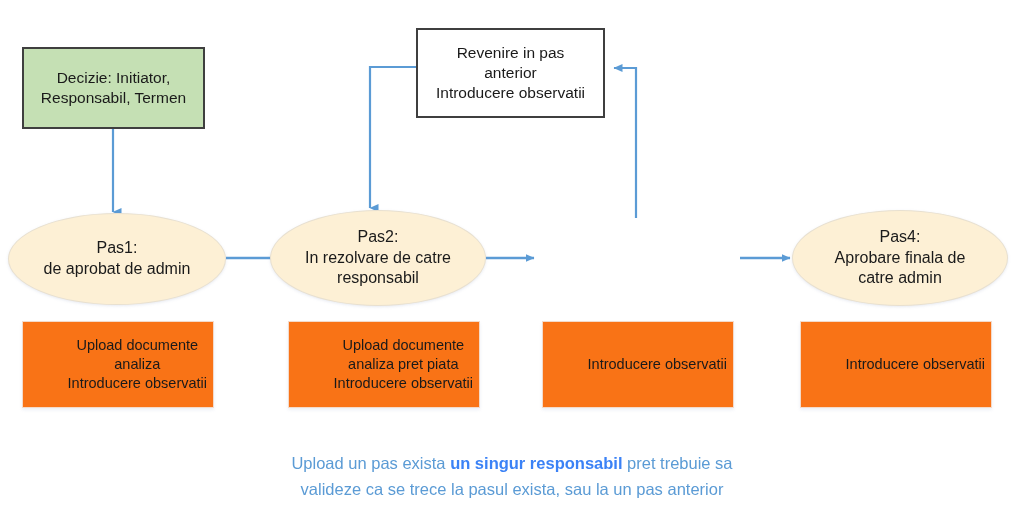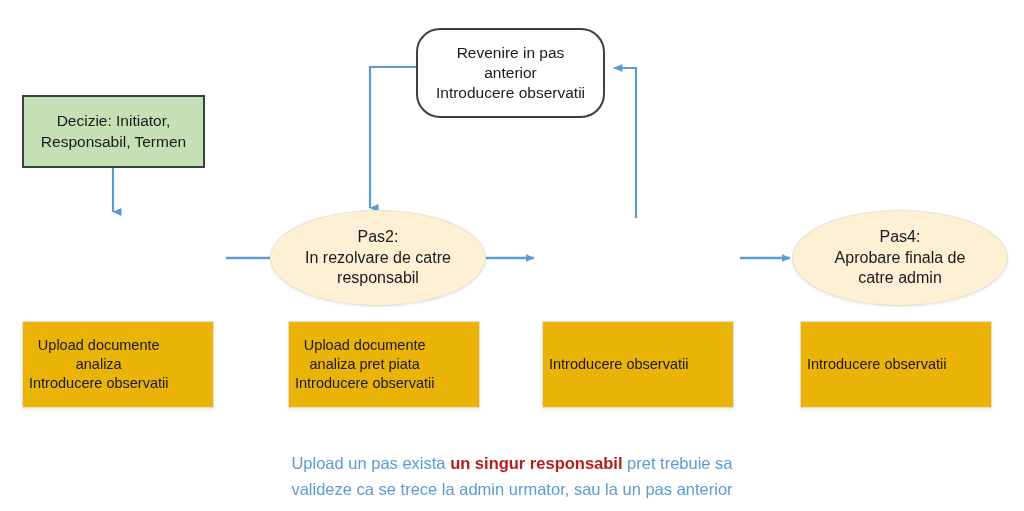--- a/index.html
+++ b/index.html
@@ -81,26 +81,26 @@
   }
   .step-ellipse .node-text {
     font-size: 16px;
     padding: 0 10px;
   }
 
   
   .action-box {
     position: absolute;
     z-index: 3;
-    background: #eab308;
+    background: #f97316;
     border: 1px solid #f4dac9;
     box-sizing: border-box;
     display: flex;
     align-items: center;
-    justify-content: flex-start;
+    justify-content: flex-end;
     text-align: center;
     box-shadow: 0 2px 3px rgba(140,160,200,0.16);
   }
   .action-box .node-text {
     font-size: 14.5px;
     padding: 0 6px;
   }
 
   
   #caption {
@@ -109,21 +109,21 @@
     left: 0;
     top: 450px;
     width: 1024px;
     text-align: center;
     color: #5b9bd5;
     font-size: 16.5px;
     line-height: 1.60;
   }
   #caption b {
     font-weight: bold;
-    color: #b91c1c;
+    color: #3b82f6;
   }
 </style>
 </head>
 <body>
 
 <div id="canvas">
 
   <svg id="connectors" viewBox="0 0 1024 511" width="1024" height="511">
     <defs>
       <marker id="arrow-down" markerWidth="10" markerHeight="10" refX="5" refY="8.5" orient="auto" markerUnits="userSpaceOnUse">
@@ -155,31 +155,35 @@
 
     <g>
       <path d="M636,218 L636,68 L614,68" fill="none" stroke="#5b9bd5" stroke-width="2.2" marker-end="url(#arrow-left)"></path>
     </g>
 
     <g>
       <path d="M418,67 L370,67 L370,208" fill="none" stroke="#5b9bd5" stroke-width="2.2" marker-end="url(#arrow-down)"></path>
     </g>
   </svg>
 
-  <div class="decision-box" style="left:22px; top:47px; width:183px; height:73px;margin-top:48px;">
+  <div class="decision-box" style="left:22px; top:47px; width:183px; height:82px;">
     <div class="node-text">Decizie: Initiator,
 Responsabil, Termen</div>
   </div>
 
-  <div class="return-box" style="left:416px; top:28px; width:189px; height:90px;border-radius:24px;">
+  <div class="return-box" style="left:416px; top:28px; width:189px; height:90px;">
     <div class="node-text">Revenire in pas
 anterior
 Introducere observatii</div>
   </div>
 
+  <div class="step-ellipse" style="left:8px; top:213px; width:218px; height:92px;">
+    <div class="node-text">Pas1:
+de aprobat de admin</div>
+  </div>
 
   <div class="step-ellipse" style="left:270px; top:210px; width:216px; height:96px;">
     <div class="node-text">Pas2:
 In rezolvare de catre
 responsabil</div>
   </div>
 
 
   <div class="step-ellipse" style="left:792px; top:210px; width:216px; height:96px;">
     <div class="node-text">Pas4:
@@ -204,16 +208,16 @@
   </div>
 
   <div class="action-box" style="left:800px; top:321px; width:192px; height:87px;">
     <div class="node-text">Introducere observatii</div>
   </div>
 
   <div id="caption">
     <div>
       <span>Upload un pas exista </span><b>un singur responsabil</b><span> pret trebuie sa</span>
     </div>
-    <div>valideze ca se trece la admin urmator, sau la un pas anterior</div>
+    <div>valideze ca se trece la pasul exista, sau la un pas anterior</div>
   </div>
 
 </div>
 
 </body></html>

